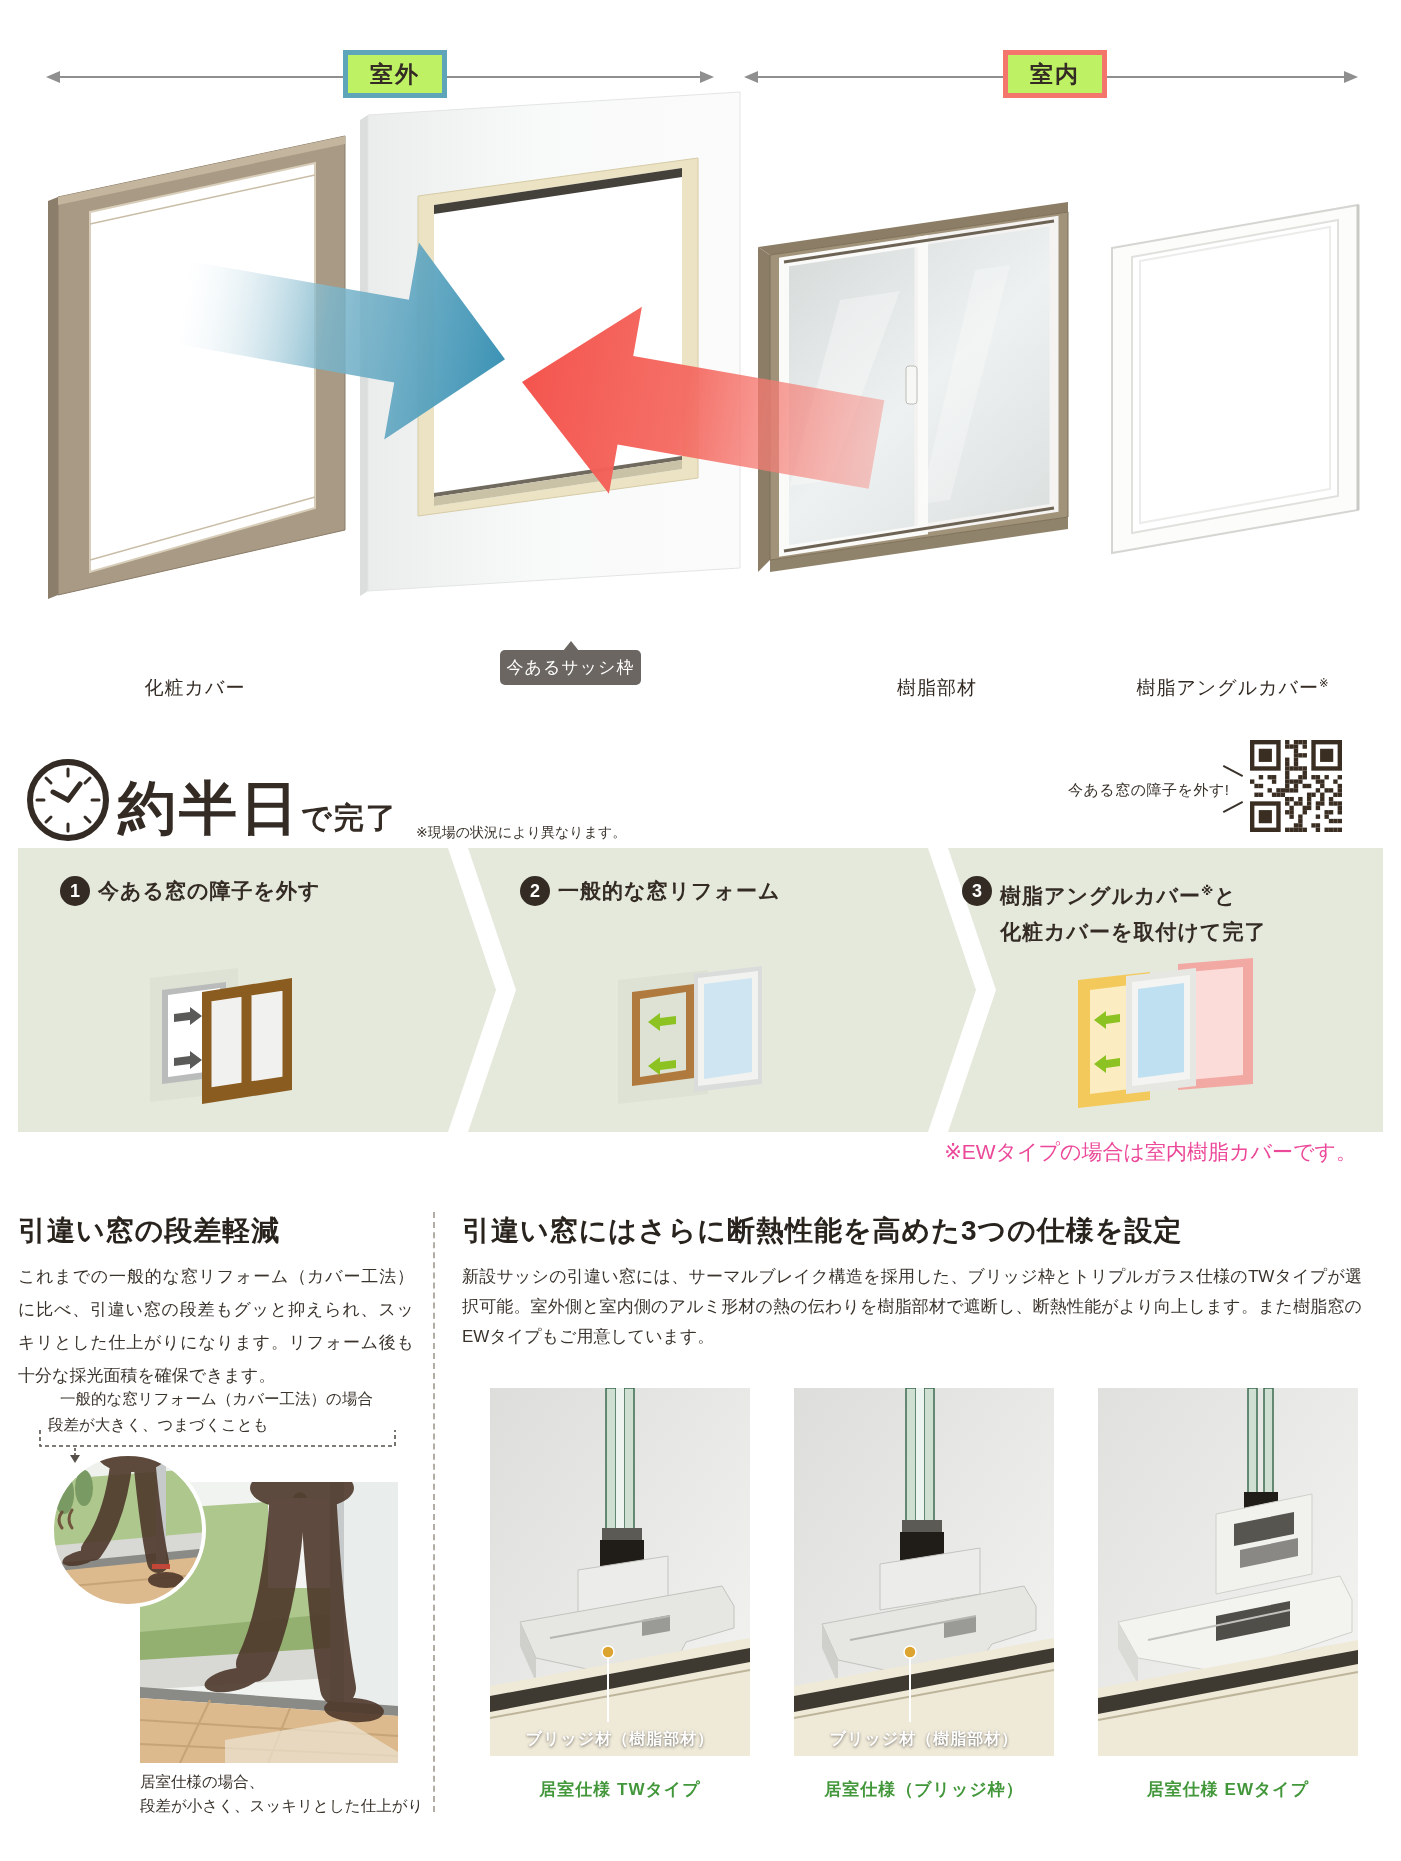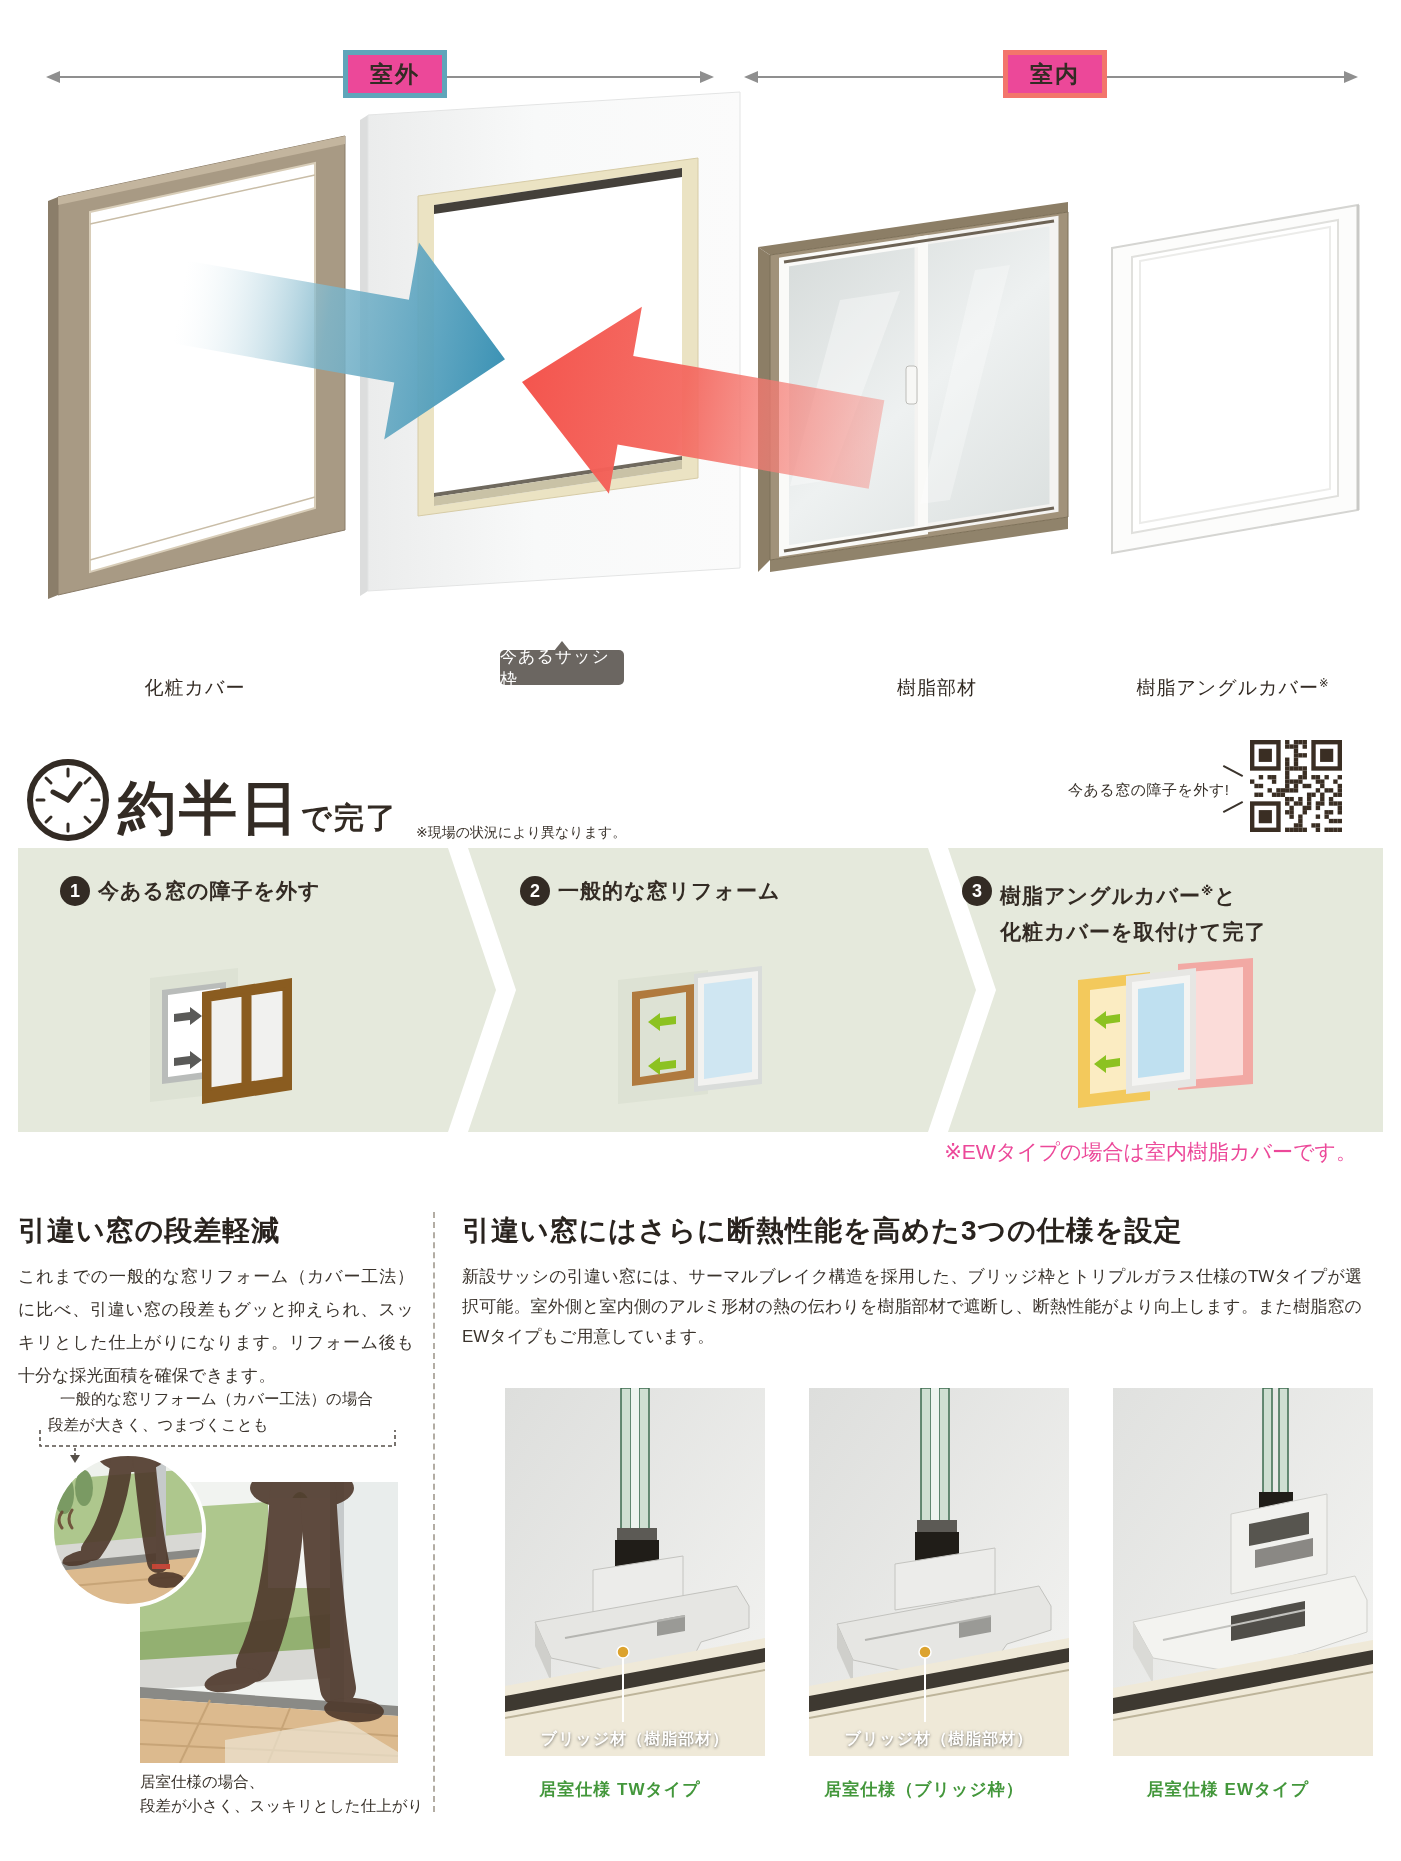--- a/index.html
+++ b/index.html
@@ -2,28 +2,28 @@
 <html><head>
 <meta charset="utf-8">
 <style>
   * { margin:0; padding:0; box-sizing:border-box; }
   html,body { background:#ffffff; }
   body { font-family:"Liberation Sans","DejaVu Sans",sans-serif; color:#332b24; }
   .page { position:relative; width:1401px; height:1861px; background:#fff; overflow:hidden; }
   .abs { position:absolute; }
 
   
-  .zone-box { position:absolute; top:50px; width:104px; height:48px; background:#ec4899;
+  .zone-box { position:absolute; top:50px; width:104px; height:48px; background:#bef264;
     display:flex; align-items:center; justify-content:center;
     font-size:23px; font-weight:bold; letter-spacing:2px; color:#332b24; }
   .zone-out { left:343px; border:5px solid #5fa5ba; }
   .zone-in  { left:1003px; border:5px solid #f3756c; }
 
   .part-label { position:absolute; top:655px; font-size:19px; color:#332b24; text-align:center; letter-spacing:1px;margin-top:20px; }
-  .tag { position:absolute; top:650px; left:500px; width:124px; height:35px; background:#6b6661;
+  .tag { position:absolute; top:650px; left:500px; width:141px; height:35px; background:#6b6661;
     color:#fff; font-size:17px; border-radius:5px; display:flex; align-items:center; justify-content:center; letter-spacing:1px; }
   .tag:before { content:""; position:absolute; top:-9px; left:50%; margin-left:-8px;
     border-left:8px solid transparent; border-right:8px solid transparent; border-bottom:10px solid #6b6661; }
   sup.ref { font-size:0.6em; vertical-align:super; }
 
   
   .time-row { position:absolute; left:118px; top:770px; display:flex; align-items:baseline; }
   .time-big { font-size:58px; font-weight:900; letter-spacing:3px; color:#332b24; }
   .time-suffix { font-size:30px; font-weight:bold; letter-spacing:2px; color:#332b24; }
   .time-note { position:absolute; left:416px; top:824px; font-size:14px; color:#3a332c; }
@@ -42,21 +42,21 @@
   .band-note { position:absolute; top:1138px; right:44px; font-size:21px; color:#ec4899; }
 
   
   .divider { position:absolute; left:433px; top:1212px; height:600px; border-left:2px dashed #b3ada4; }
   .col-heading { position:absolute; font-size:28px; font-weight:bold; color:#29231e; letter-spacing:1px; }
   .body-text { position:absolute; font-size:17px; line-height:33px; color:#3a332c; text-align:justify; }
   .callout { position:absolute; left:48px; top:1386px; font-size:15.5px; line-height:26px; color:#3a332c; }
   .callout .l1 { padding-left:12px; }
   .photo-caption { position:absolute; left:140px; top:1770px; font-size:15.5px; line-height:24px; color:#3a332c; }
 
-  .profile-photo { position:absolute; top:1388px; width:260px; height:368px; overflow:hidden;margin-left:15px; }
+  .profile-photo { position:absolute; top:1388px; width:260px; height:368px; overflow:hidden; }
   .overlay-label { position:absolute; left:0; right:0; bottom:6px; text-align:center; color:#fff;
     font-size:16px; font-weight:bold; letter-spacing:1px; text-shadow:0 1px 3px rgba(0,0,0,0.55); }
   .profile-caption { position:absolute; top:1778px; width:260px; text-align:center;
     font-size:17px; font-weight:bold; color:#43973b; letter-spacing:1px; }
 </style>
 </head>
 <body>
 
 <div class="page">
 

